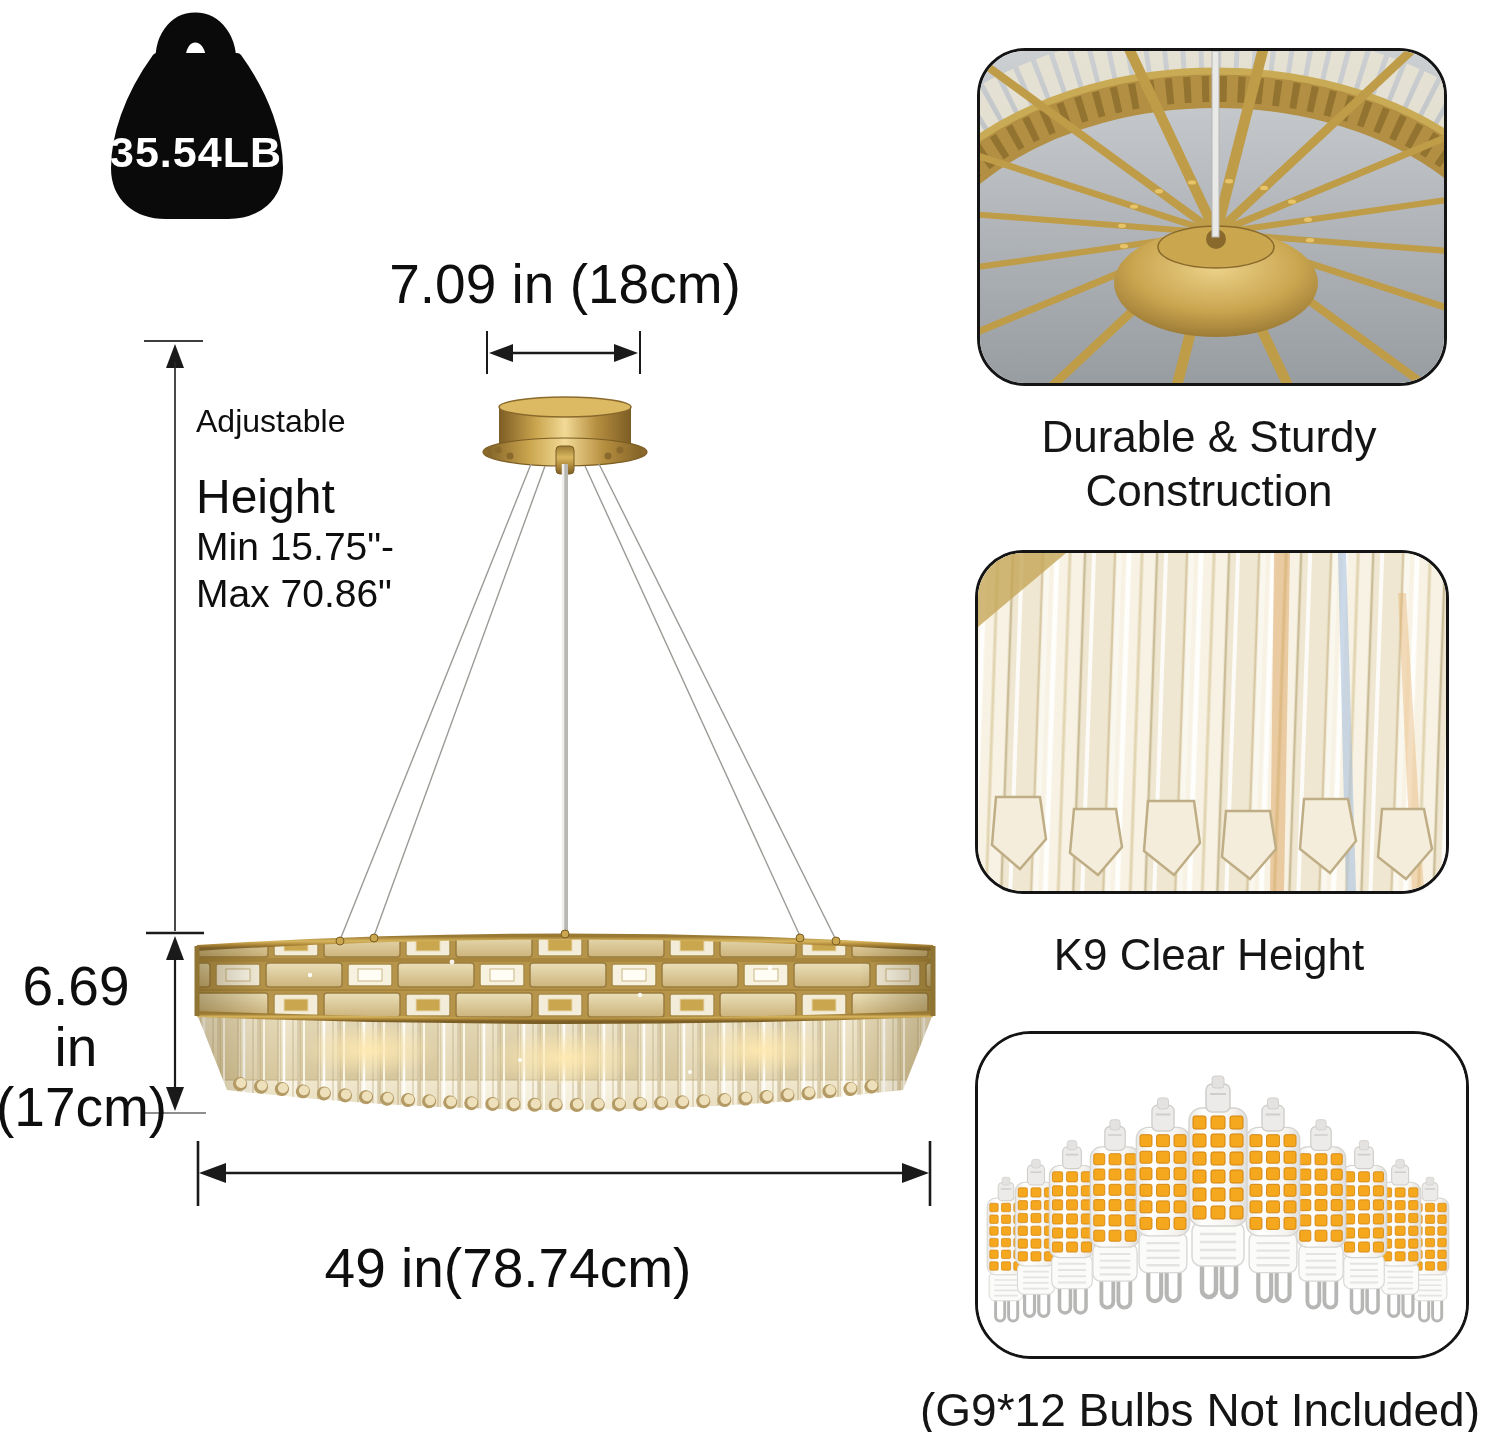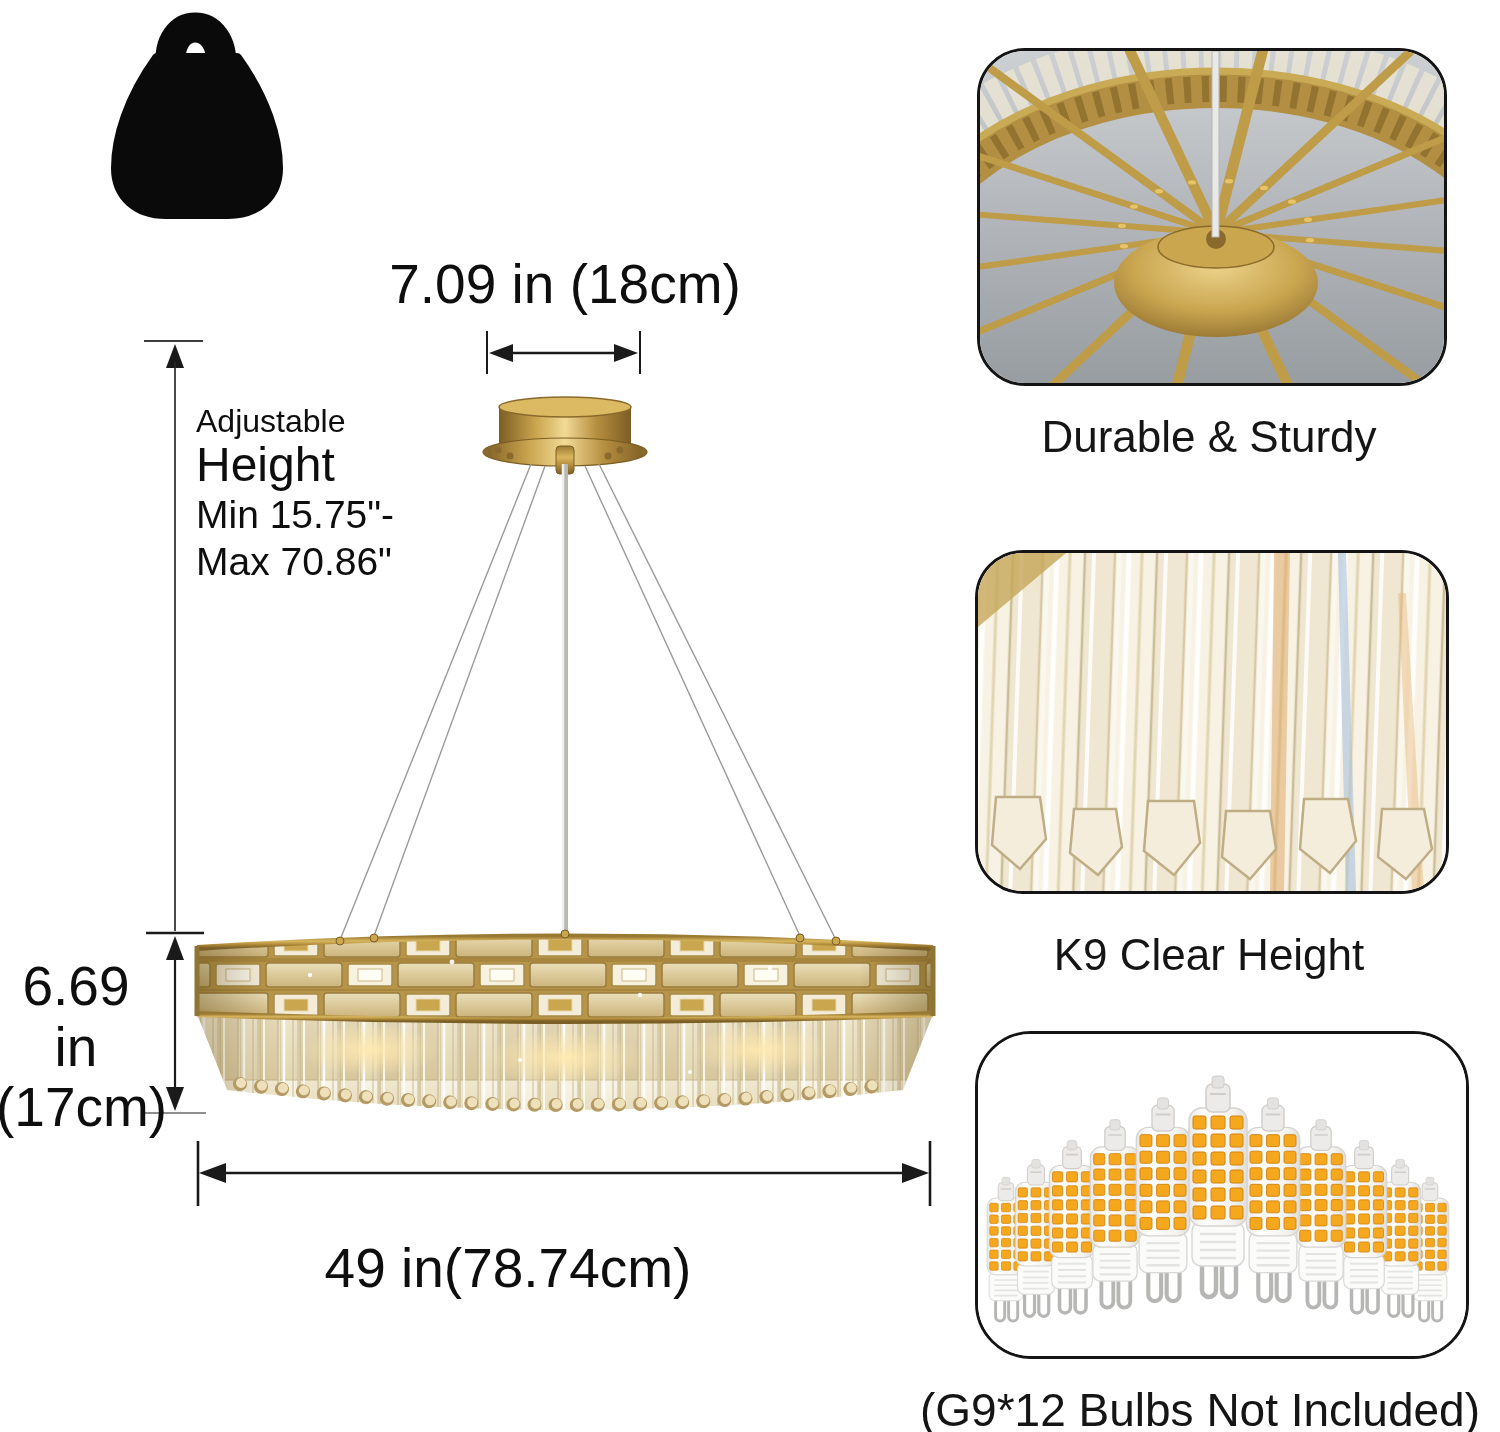--- a/index.html
+++ b/index.html
@@ -172,26 +172,27 @@
         <circle cx="310" cy="975" r="2.2"></circle>
           <circle cx="452" cy="962" r="2.4"></circle>
         <circle cx="640" cy="995" r="2.2"></circle>
           <circle cx="770" cy="968" r="2.4"></circle>
         <circle cx="520" cy="1060" r="2"></circle>
           <circle cx="690" cy="1072" r="2"></circle>
       </g>
     </g>
   </svg>
 
+  <div class="abs badge-label" style="left:98px;top:128px;width:196px;">35.54LB</div>
 
   <div class="abs dim-text center" style="left:365px;top:254px;width:400px;">7.09 in (18cm)</div>
 
   <div class="abs" style="left:196px;top:404px;">
     <div class="dim-text" style="font-size:32px;">Adjustable</div>
-    <div class="dim-text" style="font-size:48px;">Height</div>
+    <div class="dim-text" style="font-size:48px;margin-top:32px;">Height</div>
     <div class="dim-small">Min 15.75"-</div>
     <div class="dim-small">Max 70.86"</div>
   </div>
 
   <div class="abs center" style="left:-4px;top:956px;width:160px;">
     <div class="dim-text">6.69 in</div>
     <div class="dim-text">(17cm)</div>
   </div>
 
   <div class="abs dim-text center" style="left:258px;top:1238px;width:500px;">49 in(78.74cm)</div>
@@ -256,20 +257,21 @@
 
       <ellipse cx="236" cy="232" rx="102" ry="54" fill="url(#hubAu)"></ellipse>
       <ellipse cx="236" cy="196" rx="58" ry="21" fill="#caa64e" stroke="#8a6a2c" stroke-width="1.5"></ellipse>
       <circle cx="236" cy="188" r="10" fill="#8a6a2c"></circle>
 
       <rect x="232" y="0" width="7" height="186" fill="#e9e9e7" stroke="#b5b5b3" stroke-width="1"></rect>
     </svg>
   </div>
   <div class="abs caption" style="left:977px;top:410px;width:464px;">
     <div>Durable &amp; Sturdy</div>
+    <div>Construction</div>
   </div>
 
   <div class="card" style="left:975px;top:550px;width:468px;height:338px;">
     <svg width="468" height="338" viewBox="0 0 468 338">
       <defs>
         <pattern id="cbars" width="72" height="338" patternUnits="userSpaceOnUse" patternTransform="rotate(2)">
           <rect width="72" height="338" fill="#faf7ee"></rect>
           <rect x="0" y="0" width="34" height="338" fill="#f7f2e3"></rect>
           <rect x="36" y="0" width="28" height="338" fill="#efe7d2"></rect>
           <line x1="35" y1="0" x2="35" y2="338" stroke="#cbbd98" stroke-width="2.5"></line>

